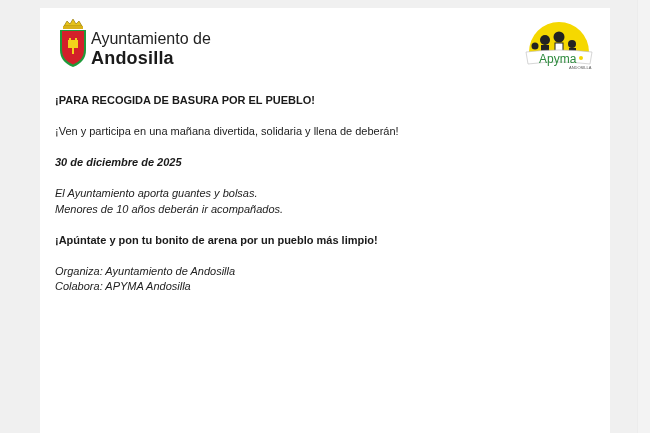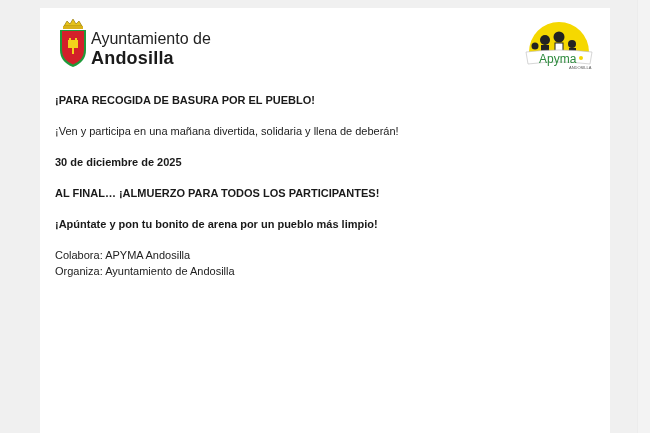--- a/index.html
+++ b/index.html
@@ -23,21 +23,21 @@
     .logo-text { margin-left: 3px; line-height: 1; }
     .logo-small { font-size: 16px; color: #222; display: block; margin-top: 12px; }
     .logo-big { font-size: 18px; font-weight: bold; color: #1a1a1a; display: block; margin-top: 2px; letter-spacing: 0.2px; }
     .logo-right { position: absolute; left: 483px; top: 10px; width: 72px; height: 56px; }
     .content {
       position: absolute; left: 15px; top: 85px; width: 540px;
       font-size: 11px; color: #222; line-height: 15.5px;
     }
     .content p { margin: 0 0 15.5px 0; }
     .b { font-weight: bold; color: #1a1a1a; }
-    .line { display: block; }
+    .line { display: block; font-style: italic; }
   </style>
 </head>
 <body>
 
 <div class="right-strip"></div>
 
 <div class="card">
   <div class="header">
     <div class="logo-left">
       <svg class="shield" viewBox="0 0 30 50">
@@ -72,21 +72,22 @@
     </svg>
   </div>
 
   <div class="content">
     <p class="b">¡PARA RECOGIDA DE BASURA POR EL PUEBLO!</p>
     <p>¡Ven y participa en una mañana divertida, solidaria y llena de deberán!</p>
     <p class="b">
       <span class="line">30 de diciembre de 2025</span>
     </p>
     <p>
+      <span class="line">El Ayuntamiento aporta guantes y bolsas.</span>
+      <span class="line">Menores de 10 años deberán ir acompañados.</span>
     </p>
-    <p class="b">AL FINAL… ¡ALMUERZO PARA TODOS LOS PARTICIPANTES!</p>
     <p class="b">¡Apúntate y pon tu bonito de arena por un pueblo más limpio!</p>
     <p>
+      <span class="line">Organiza: Ayuntamiento de Andosilla</span>
       <span class="line">Colabora: APYMA Andosilla</span>
-      <span class="line">Organiza: Ayuntamiento de Andosilla</span>
     </p>
   </div>
 </div>
 
 </body></html>

